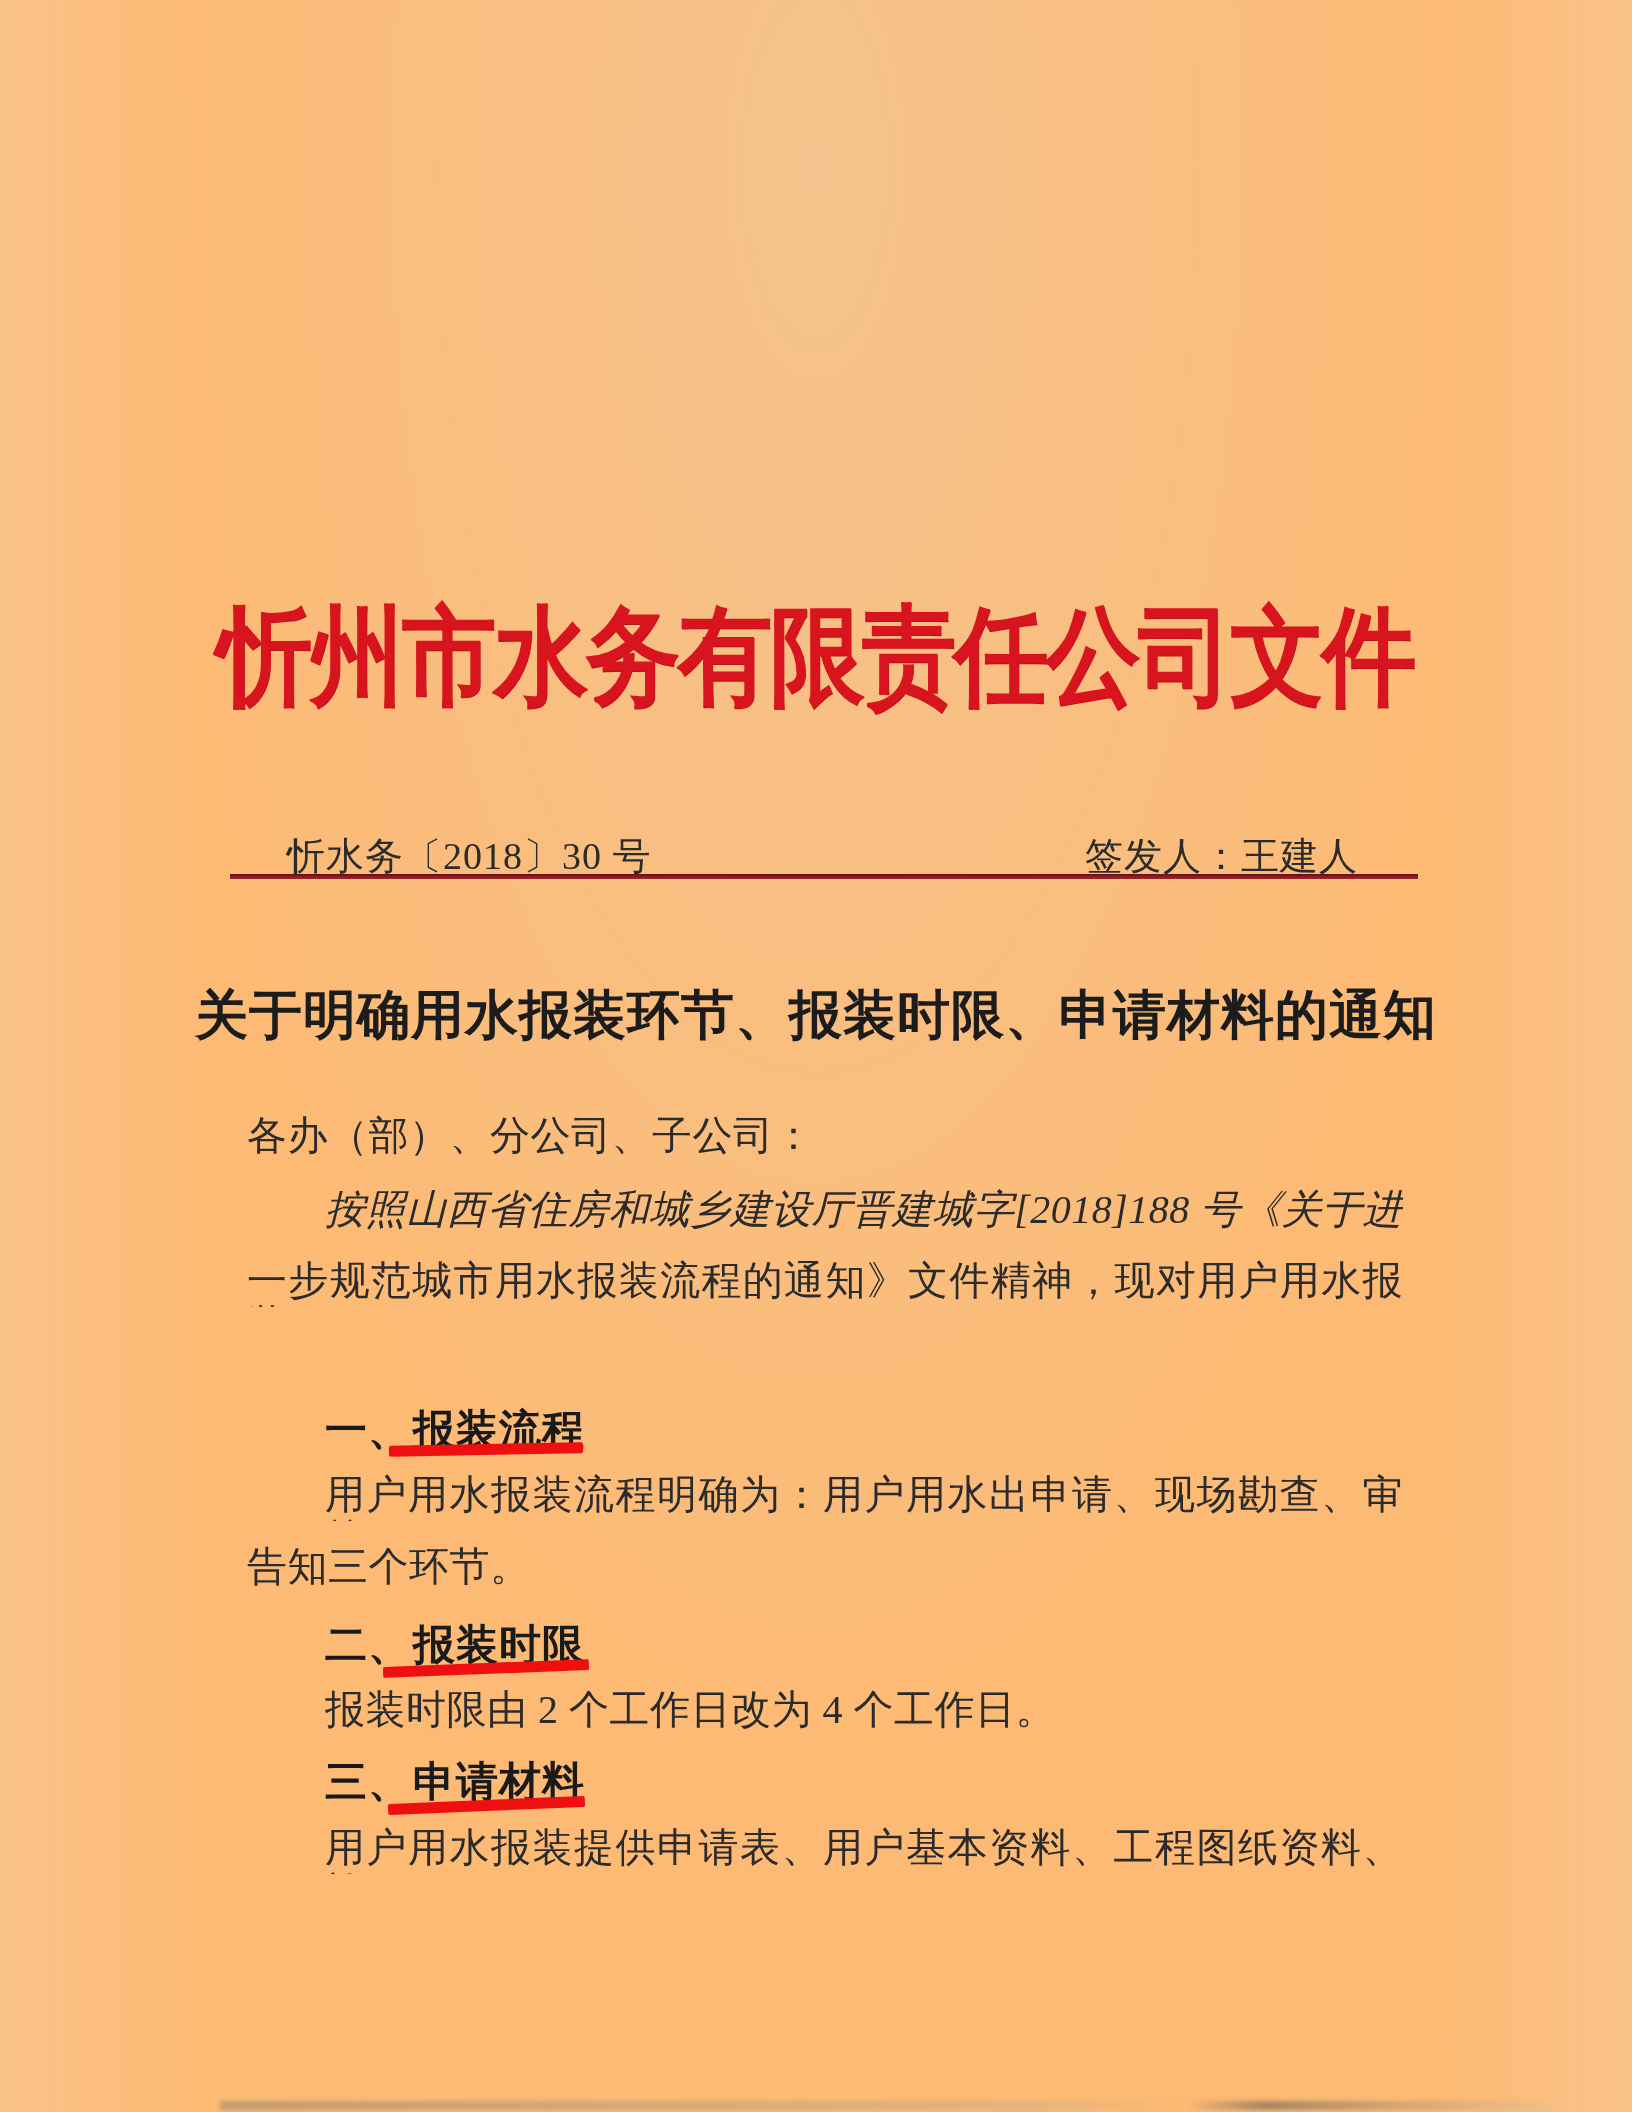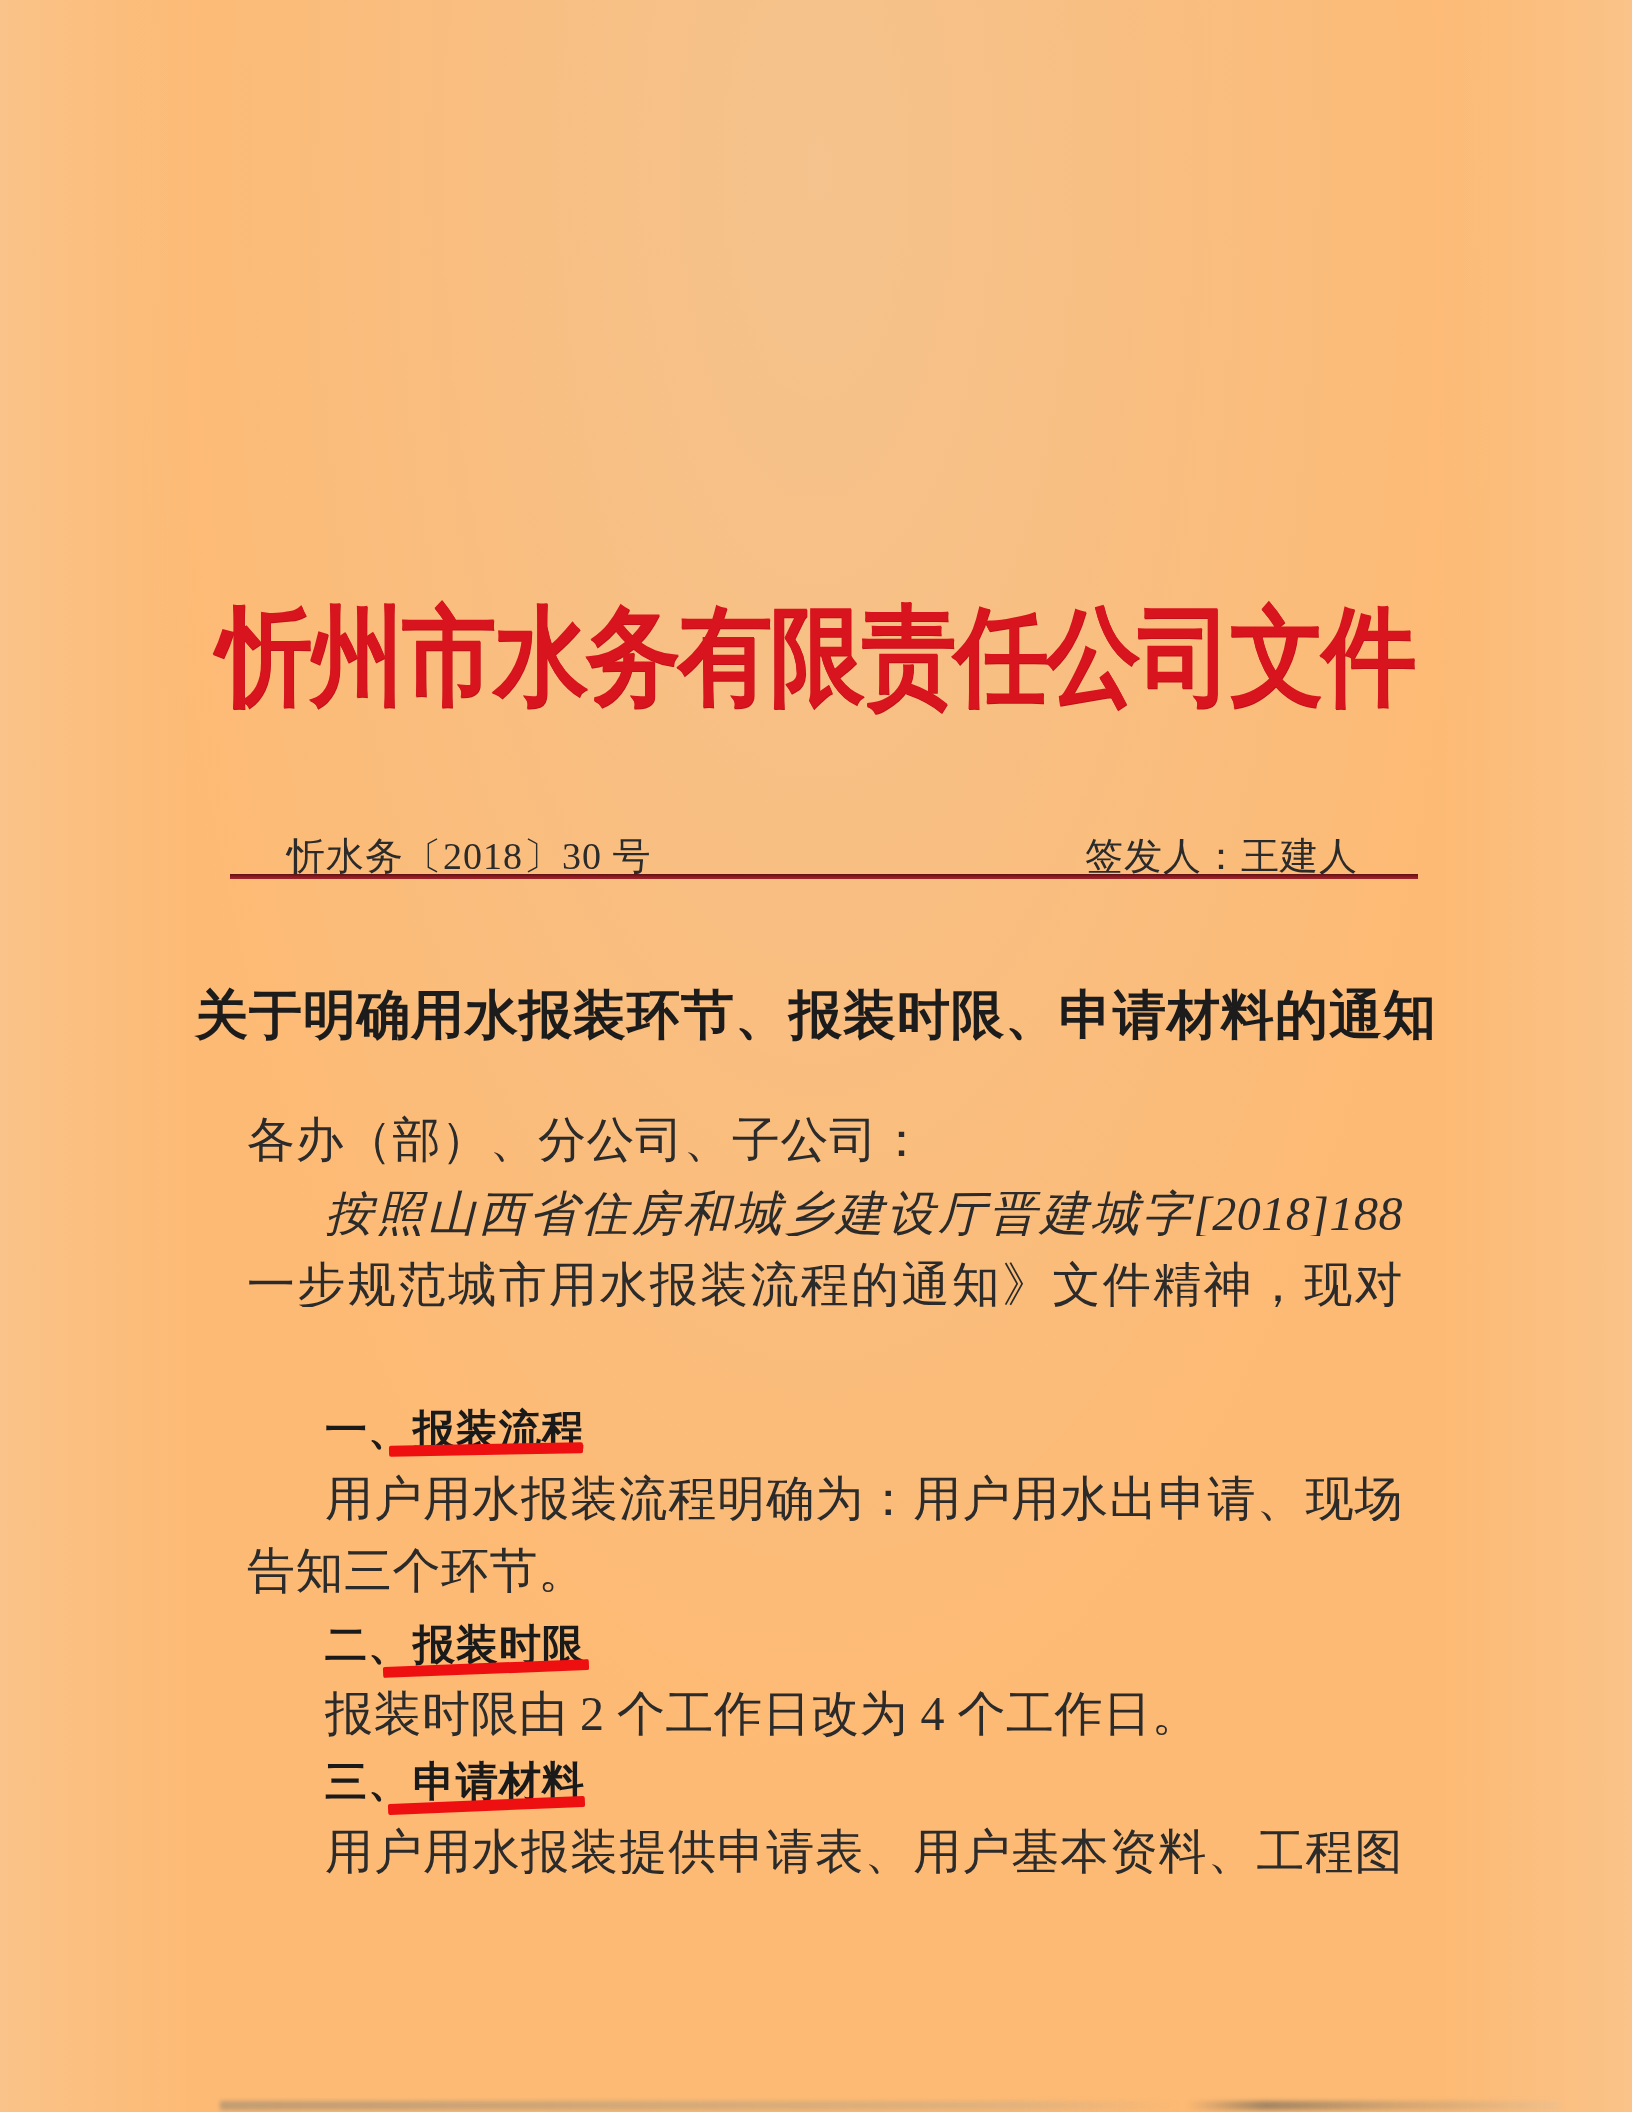--- a/index.html
+++ b/index.html
@@ -67,21 +67,21 @@
     font-size: 53px;
     font-weight: 700;
     letter-spacing: 1px;
     color: #1c1c1c;
     font-family: "Liberation Sans", "DejaVu Sans", sans-serif;
     white-space: nowrap;
   }
 
   .bline {
     position: absolute;
-    font-size: 48px;
+    font-size: 40px;
     line-height: 1.1;
     white-space: nowrap;
     letter-spacing: 0.5px;
   }
   .jline {
     white-space: normal;
     text-align: justify;
     text-align-last: justify;
     overflow: hidden;
     height: 48px;

